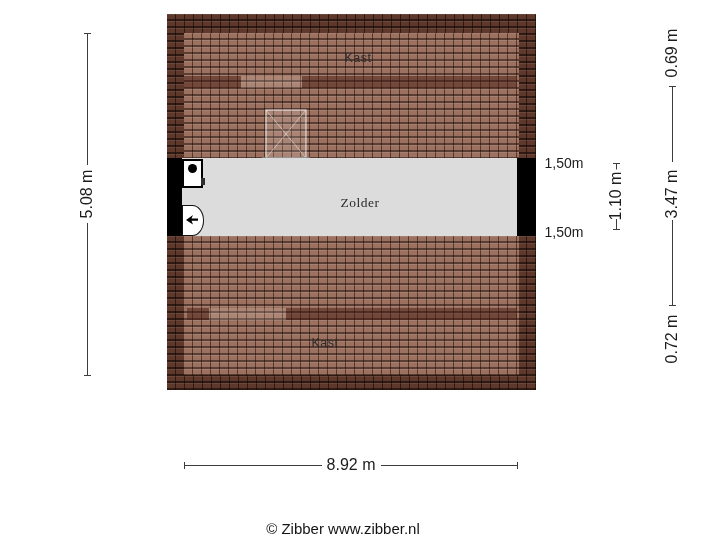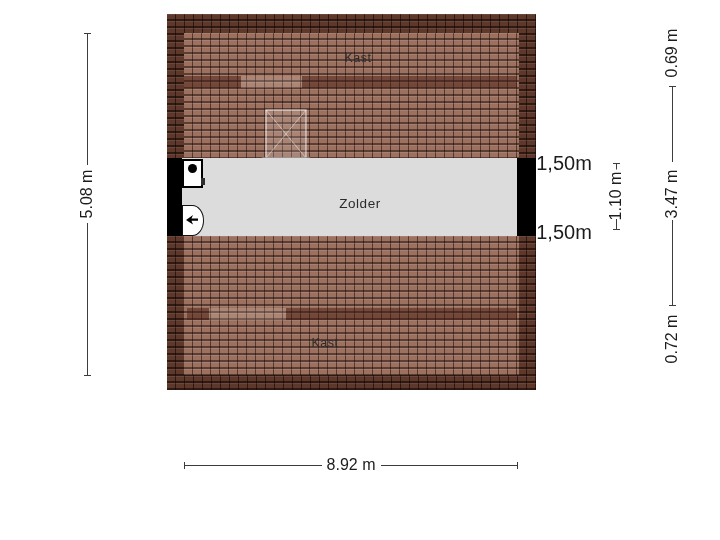--- a/index.html
+++ b/index.html
@@ -41,21 +41,21 @@
   .dim-label{
     transform:translate(-50%,-50%);
     font-size:16px;color:#1c1c1c;white-space:nowrap;background:#fff;padding:0 2px;
   }
   .dim-label-v{
     transform:translate(-50%,-50%) rotate(-90deg);
     font-size:16px;color:#1c1c1c;white-space:nowrap;background:#fff;padding:0 2px;
   }
   .dim-label-small{
     transform:translate(-50%,-50%);
-    font-size:20px;color:#1c1c1c;white-space:nowrap;
+    font-size:14px;color:#1c1c1c;white-space:nowrap;
   }
 
   
   .boiler{
     background:#ffffff;border:2px solid #000;box-sizing:border-box;
   }
   .boiler-dot{
     position:absolute;left:4px;top:3px;width:9px;height:9px;border-radius:50%;background:#000;
   }
   .boiler-tab{
@@ -101,21 +101,21 @@
     <div class="boiler-dot"></div>
     <div class="boiler-tab"></div>
   </div>
 
   <div class="abs fan-unit" style="left:163px;top:205px;width:22px;height:31px;">
     <svg width="14" height="12" viewBox="0 0 14 12" style="position:absolute;left:2px;top:8px;">
       <polygon points="1,6 8,1 6.5,4.6 13,4.6 13,6.8 6.5,6.8 8,10.5" fill="#000"></polygon>
     </svg>
   </div>
 
-  <div class="abs room-label" style="left:341px;top:203px;font-size:13.5px;">Zolder</div>
+  <div class="abs room-label" style="left:341px;top:203px;font-size:13.5px;font-family:Liberation Serif, serif;">Zolder</div>
 
   <div class="abs tiles-dark" style="left:148px;top:236px;width:369px;height:154px;">
     <div class="abs tiles" style="left:17px;top:0px;width:335px;height:139px;"></div>
     <div class="abs beam" style="left:20px;top:72px;width:22px;height:12px;"></div>
     <div class="abs beam-gap" style="left:42px;top:72px;width:77px;height:12px;"></div>
     <div class="abs beam" style="left:119px;top:72px;width:231px;height:12px;"></div>
   </div>
 
   <div class="abs room-label" style="left:306px;top:343px;font-size:12.5px;">Kast</div>
 
@@ -141,14 +141,15 @@
   <div class="abs dtick-h" style="left:597px;top:229px;"></div>
 
   <div class="abs dim-label-v" style="left:653px;top:53px;">0.69 m</div>
   <div class="abs dtick-h" style="left:653px;top:86px;"></div>
   <div class="abs dline-v" style="left:653px;top:86px;height:76px;"></div>
   <div class="abs dim-label-v" style="left:653px;top:194px;">3.47 m</div>
   <div class="abs dline-v" style="left:653px;top:220px;height:85px;"></div>
   <div class="abs dtick-h" style="left:653px;top:305px;"></div>
   <div class="abs dim-label-v" style="left:653px;top:339px;">0.72 m</div>
 
+  <div class="abs footer-line" style="left:324px;top:520px;">© Zibber www.zibber.nl</div>
 
 </div>
 
 </body></html>

